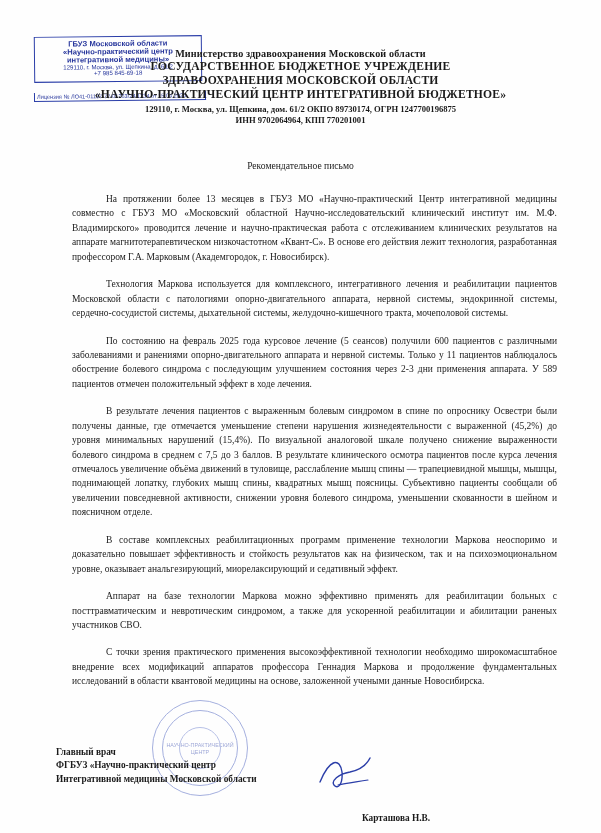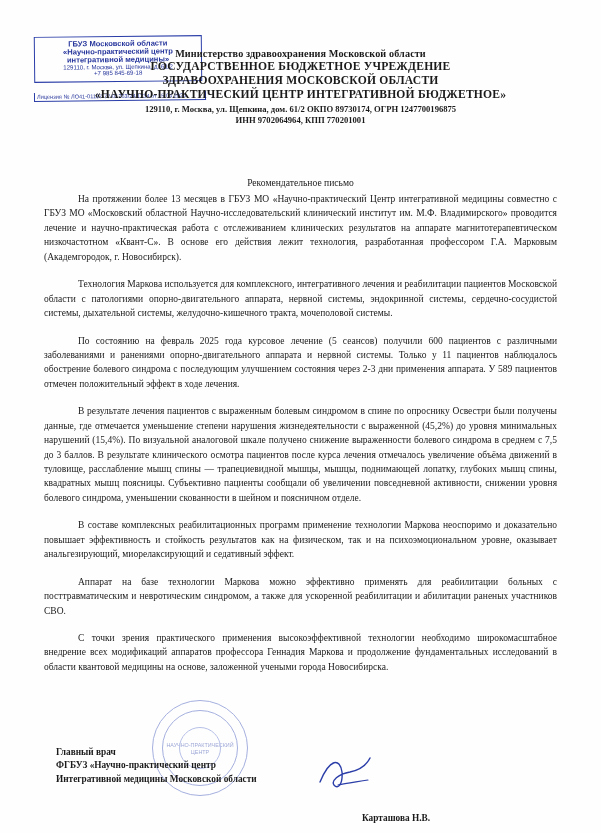--- a/index.html
+++ b/index.html
@@ -103,28 +103,28 @@
   }
   .header .h-inn {
     font-size: 8.6px;
     font-weight: bold;
   }
   
   .doc-title {
     position: absolute;
     left: 0;
     right: 0;
-    top: 177px;
+    top: 160px;
     text-align: center;
     font-size: 9.6px;
   }
   
   .body-text {
     position: absolute;
-    left: 44px;
+    left: 72px;
     right: 44px;
     top: 192px;
   }
   .body-text p {
     margin: 0 0 13px 0;
     font-size: 9.5px;
     line-height: 1.52;
     text-align: justify;
     text-indent: 34px;
   }
@@ -221,21 +221,21 @@
 
   <div class="doc-title">Рекомендательное письмо</div>
 
   <div class="body-text">
     <p>На протяжении более 13 месяцев в ГБУЗ МО «Научно-практический Центр интегративной медицины совместно с ГБУЗ МО «Московский областной Научно-исследовательский клинический институт им. М.Ф. Владимирского» проводится лечение и научно-практическая работа с отслеживанием клинических результатов на аппарате магнитотерапевтическом низкочастотном «Квант-С». В основе его действия лежит технология, разработанная профессором Г.А. Марковым (Академгородок, г. Новосибирск).</p>
     <p>Технология Маркова используется для комплексного, интегративного лечения и реабилитации пациентов Московской области с патологиями опорно-двигательного аппарата, нервной системы, эндокринной системы, сердечно-сосудистой системы, дыхательной системы, желудочно-кишечного тракта, мочеполовой системы.</p>
     <p>По состоянию на февраль 2025 года курсовое лечение (5 сеансов) получили 600 пациентов с различными заболеваниями и ранениями опорно-двигательного аппарата и нервной системы. Только у 11 пациентов наблюдалось обострение болевого синдрома с последующим улучшением состояния через 2-3 дни применения аппарата. У 589 пациентов отмечен положительный эффект в ходе лечения.</p>
     <p>В результате лечения пациентов с выраженным болевым синдромом в спине по опроснику Освестри были получены данные, где отмечается уменьшение степени нарушения жизнедеятельности с выраженной (45,2%) до уровня минимальных нарушений (15,4%). По визуальной аналоговой шкале получено снижение выраженности болевого синдрома в среднем с 7,5 до 3 баллов. В результате клинического осмотра пациентов после курса лечения отмечалось увеличение объёма движений в туловище, расслабление мышц спины — трапециевидной мышцы, мышцы, поднимающей лопатку, глубоких мышц спины, квадратных мышц поясницы. Субъективно пациенты сообщали об увеличении повседневной активности, снижении уровня болевого синдрома, уменьшении скованности в шейном и поясничном отделе.</p>
     <p>В составе комплексных реабилитационных программ применение технологии Маркова неоспоримо и доказательно повышает эффективность и стойкость результатов как на физическом, так и на психоэмоциональном уровне, оказывает анальгезирующий, миорелаксирующий и седативный эффект.</p>
     <p>Аппарат на базе технологии Маркова можно эффективно применять для реабилитации больных с посттравматическим и невротическим синдромом, а также для ускоренной реабилитации и абилитации раненых участников СВО.</p>
-    <p>С точки зрения практического применения высокоэффективной технологии необходимо широкомасштабное внедрение всех модификаций аппаратов профессора Геннадия Маркова и продолжение фундаментальных исследований в области квантовой медицины на основе, заложенной учеными города Новосибирска.</p>
+    <p>С точки зрения практического применения высокоэффективной технологии необходимо широкомасштабное внедрение всех модификаций аппаратов профессора Геннадия Маркова и продолжение фундаментальных исследований в области квантовой медицины на основе, заложенной учеными данные Новосибирска.</p>
   </div>
 
   <div class="seal">
     <div class="seal-text">
       <div>НАУЧНО-ПРАКТИЧЕСКИЙ</div>
       <div>ЦЕНТР</div>
     </div>
   </div>
 
   <div class="sign-block">

